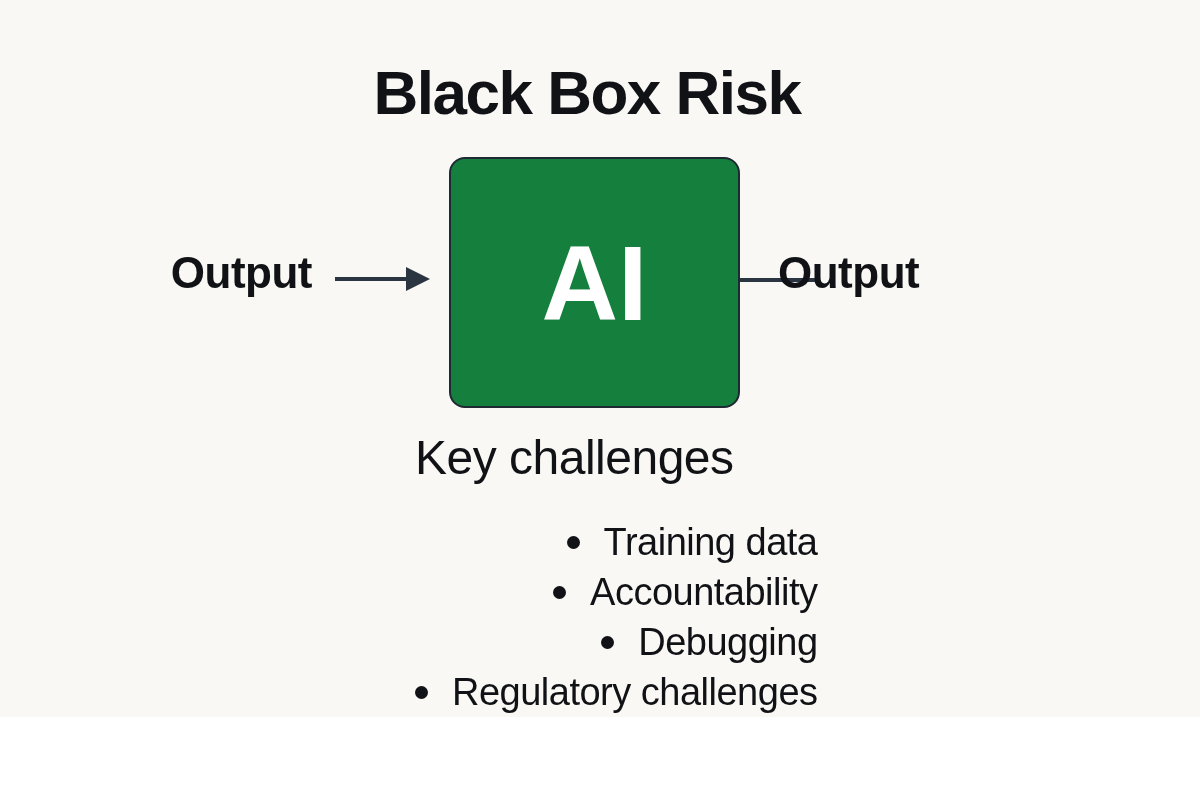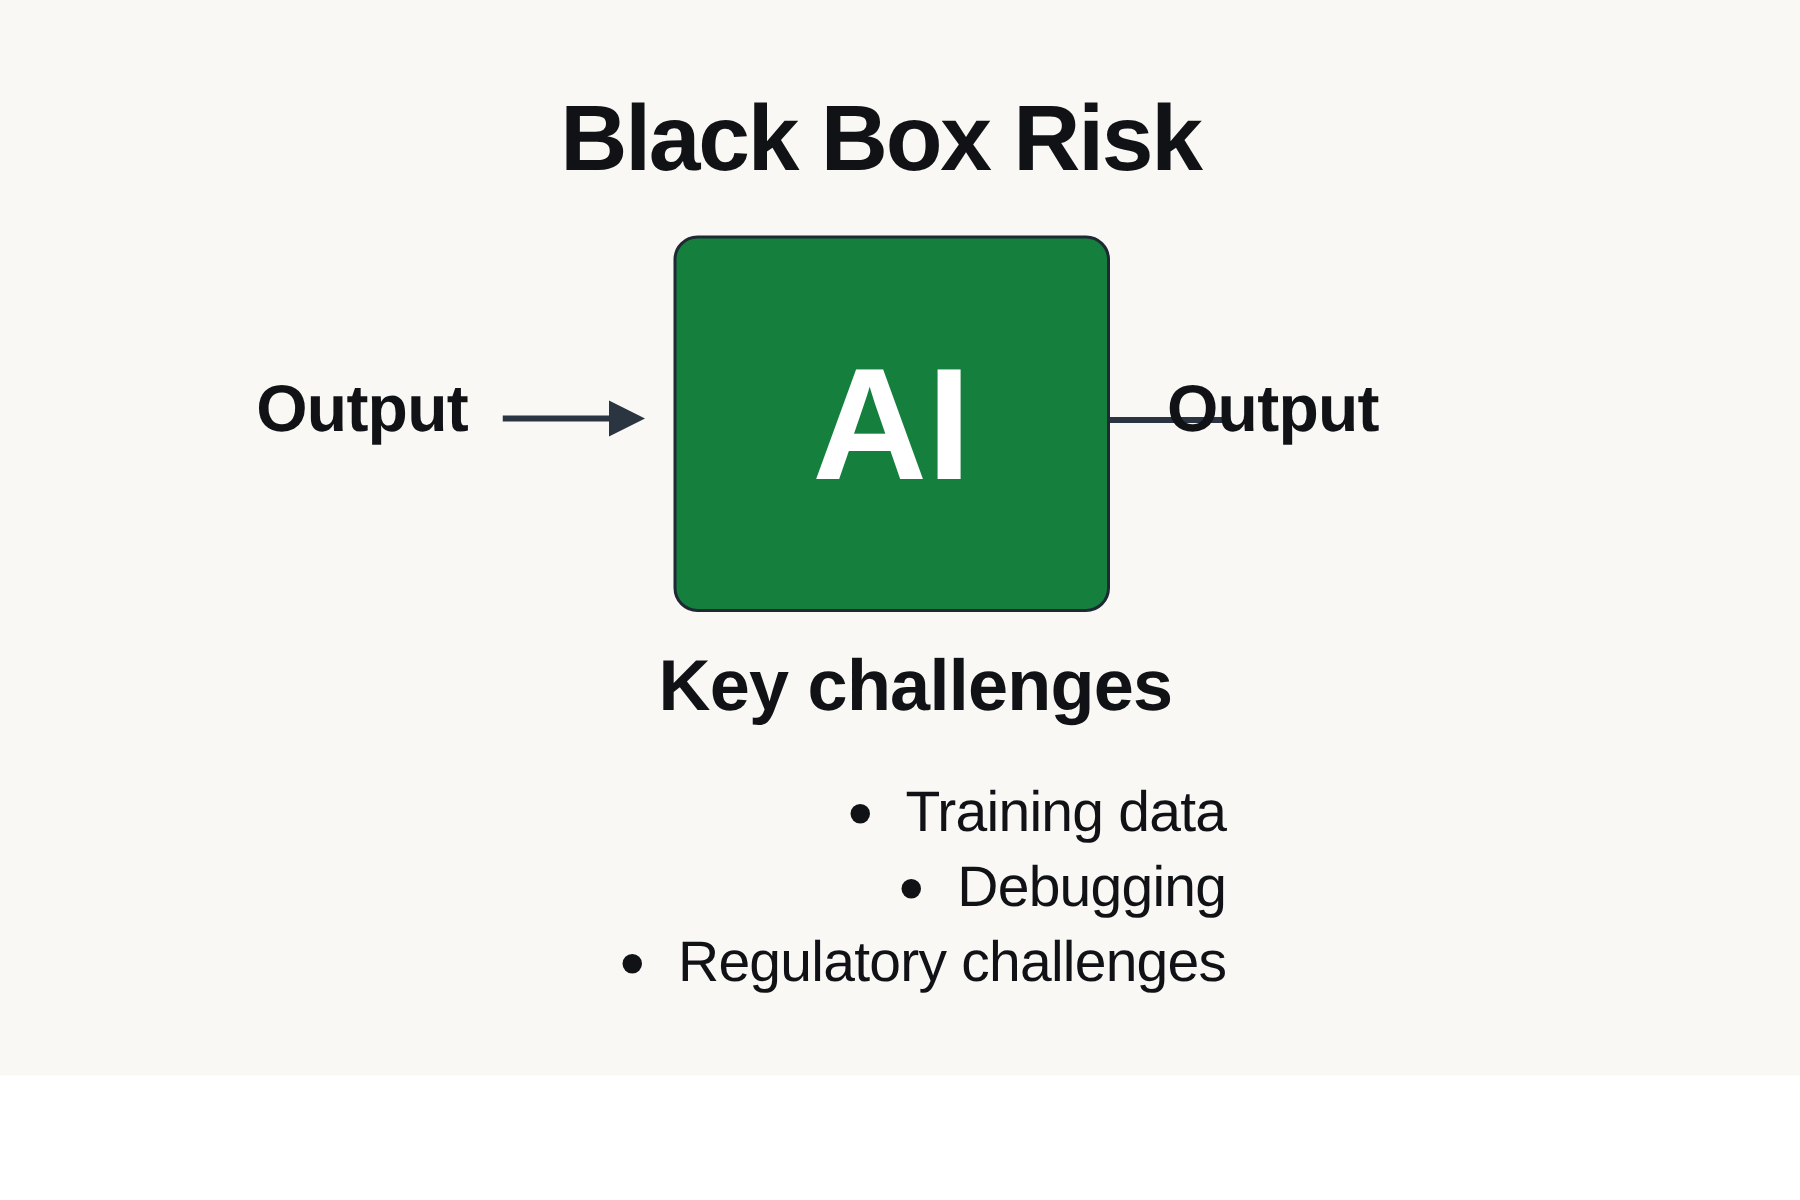--- a/index.html
+++ b/index.html
@@ -67,24 +67,24 @@
   }
   .output-line {
     position: absolute;
     left: 740px;
     top: 278px;
     width: 78px;
     height: 4px;
   }
   .challenges-heading {
     position: absolute;
-    left: 439px;
+    left: 415px;
     top: 434px;
     font-size: 48px;
-    font-weight: bold;
+    font-weight: normal;
     letter-spacing: -0.5px;
     line-height: 1;
     white-space: nowrap;
   }
   .challenges-list {
     position: absolute;
     left: 415px;
     top: 517px;
     margin: 0;
     padding: 0;
@@ -134,20 +134,24 @@
 
   <div class="challenges-heading" style="color: rgb(16, 18, 22);">Key challenges</div>
 
   <ul class="challenges-list">
     <li>
       <span class="bullet-dot" style="background: rgb(16, 18, 22);"></span>
       <span class="item-label" style="color: rgb(16, 18, 22);">Training data</span>
     </li>
     <li>
       <span class="bullet-dot" style="background: rgb(16, 18, 22);"></span>
+      <span class="item-label" style="color: rgb(16, 18, 22);">Accountability</span>
+    </li>
+    <li>
+      <span class="bullet-dot" style="background: rgb(16, 18, 22);"></span>
       <span class="item-label" style="color: rgb(16, 18, 22);">Debugging</span>
     </li>
     <li>
       <span class="bullet-dot" style="background: rgb(16, 18, 22);"></span>
       <span class="item-label" style="color: rgb(16, 18, 22);">Regulatory challenges</span>
     </li>
   </ul>
 
 </div>
 

